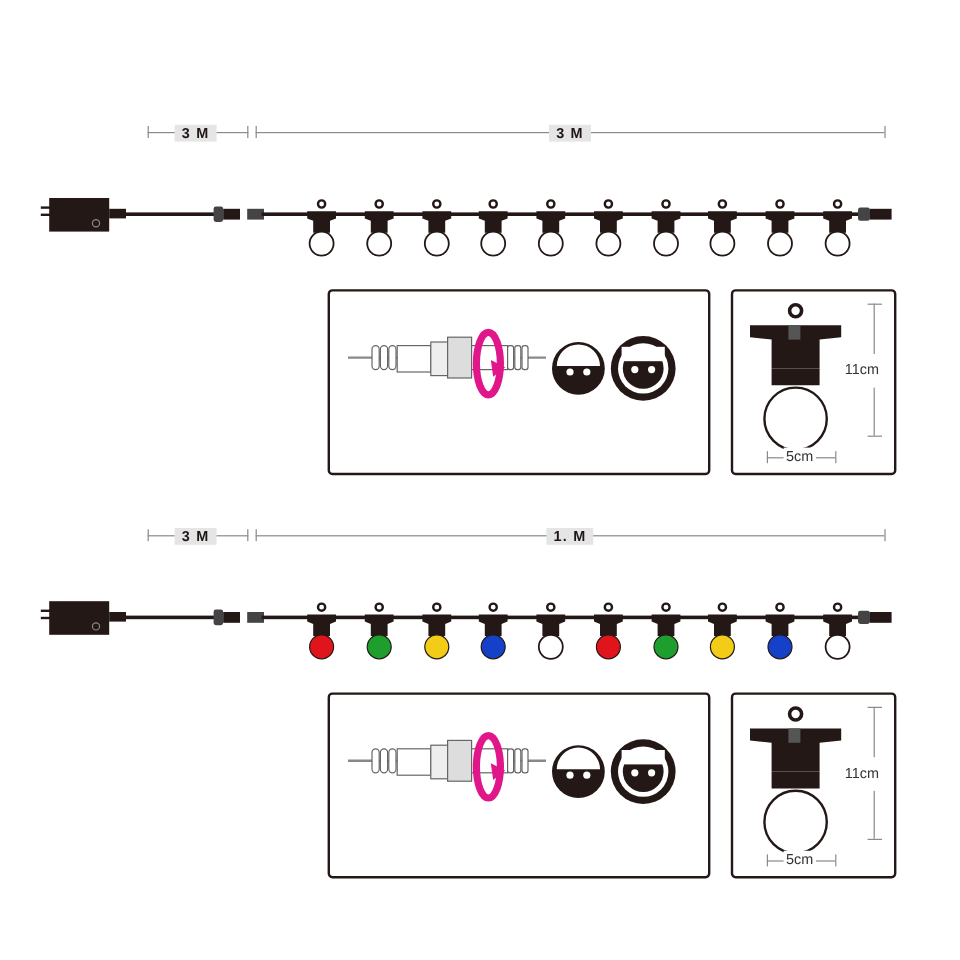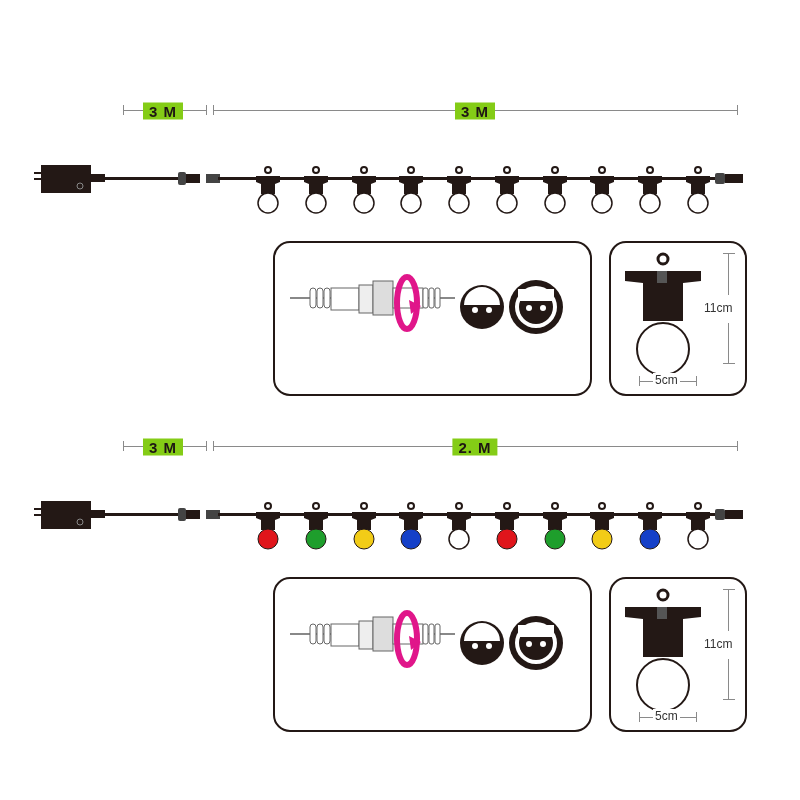--- a/index.html
+++ b/index.html
@@ -1,22 +1,22 @@
 <!DOCTYPE html>
 <html><head>
 <meta charset="utf-8">
 <style>
   html,body{margin:0;padding:0;background:#fff;}
   body{width:800px;height:800px;position:relative;overflow:hidden;font-family:"Liberation Sans",sans-serif;color:#1e1614;}
   .section{position:absolute;left:0;width:800px;height:340px;}
   .dim{position:absolute;height:1px;background:#8a8a8a;}
   .tick{position:absolute;width:1px;height:10px;background:#8a8a8a;}
-  .dim-label{position:absolute;font-weight:bold;font-size:15px;background:#84cc16;padding:0 6px;transform:translate(-50%,-50%);letter-spacing:1px;}
+  .dim-label{position:absolute;font-weight:bold;font-size:12px;background:#e5e5e5;padding:0 6px;transform:translate(-50%,-50%);letter-spacing:1px;}
   .cable{position:absolute;height:3px;background:#231815;}
-  .box{position:absolute;border:2px solid #231815;border-radius:17px;background:#fff;}
+  .box{position:absolute;border:2px solid #231815;border-radius:4px;background:#fff;}
   svg{position:absolute;overflow:visible;}
   .small{position:absolute;font-size:12px;color:#333;}
 </style>
 </head>
 <body>
 
 <div class="section" style="top:0;">
   <div class="tick" style="left:123px;top:105px;"></div>
   <div class="dim" style="left:123px;top:110px;width:84px;"></div>
   <div class="tick" style="left:206px;top:105px;"></div>
@@ -173,21 +173,21 @@
 </div>
 
 <div class="section" style="top:336px;">
   <div class="tick" style="left:123px;top:105px;"></div>
   <div class="dim" style="left:123px;top:110px;width:84px;"></div>
   <div class="tick" style="left:206px;top:105px;"></div>
   <div class="tick" style="left:213px;top:105px;"></div>
   <div class="dim" style="left:213px;top:110px;width:524px;"></div>
   <div class="tick" style="left:737px;top:105px;"></div>
   <div class="dim-label" style="left:163px;top:111px;">3 M</div>
-  <div class="dim-label" style="left:475px;top:111px;">2. M</div>
+  <div class="dim-label" style="left:475px;top:111px;">1. M</div>
 
   <svg style="left:30px;top:165px;" width="100" height="30">
     <rect x="4" y="7" width="8" height="2" fill="#231815"></rect>
     <rect x="4" y="13" width="8" height="2" fill="#231815"></rect>
     <rect x="11" y="0" width="50" height="28" fill="#231815"></rect>
     <circle cx="50" cy="21" r="3" fill="none" stroke="#888" stroke-width="1"></circle>
     <rect x="61" y="9" width="14" height="8" fill="#231815"></rect>
   </svg>
   <div class="cable" style="left:100px;top:177px;width:80px;"></div>
   <svg style="left:178px;top:171px;" width="60" height="16">

